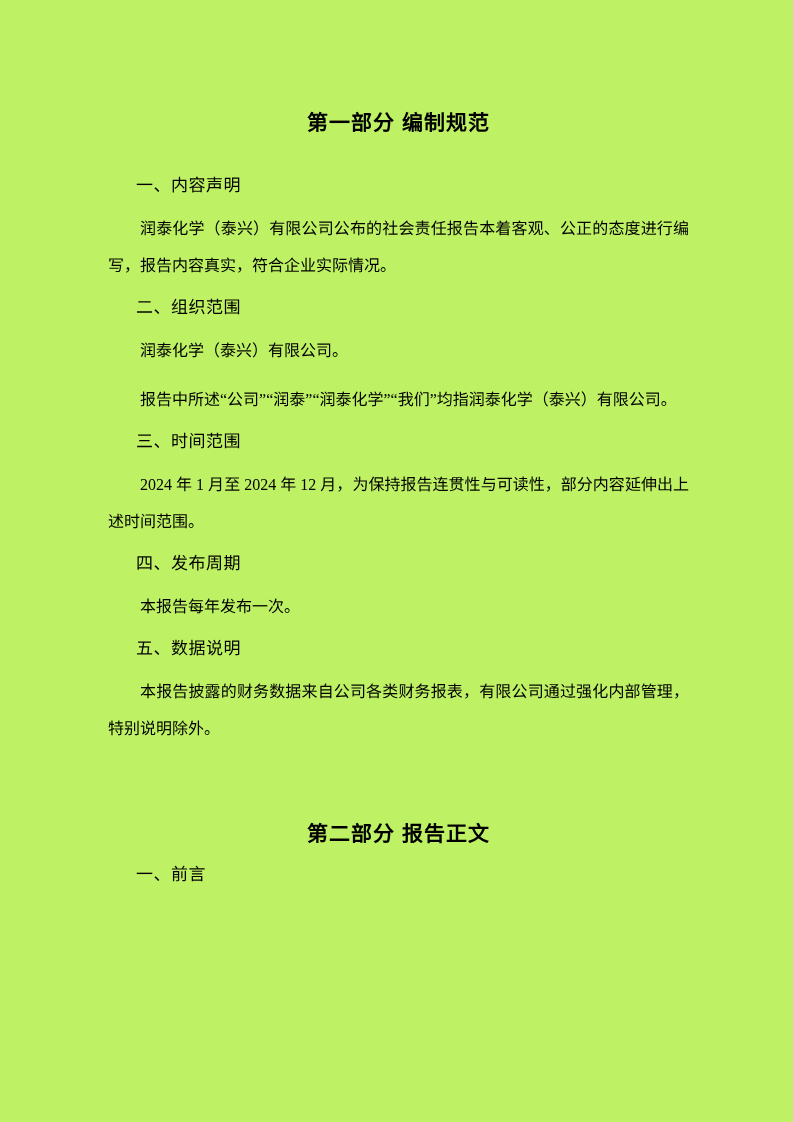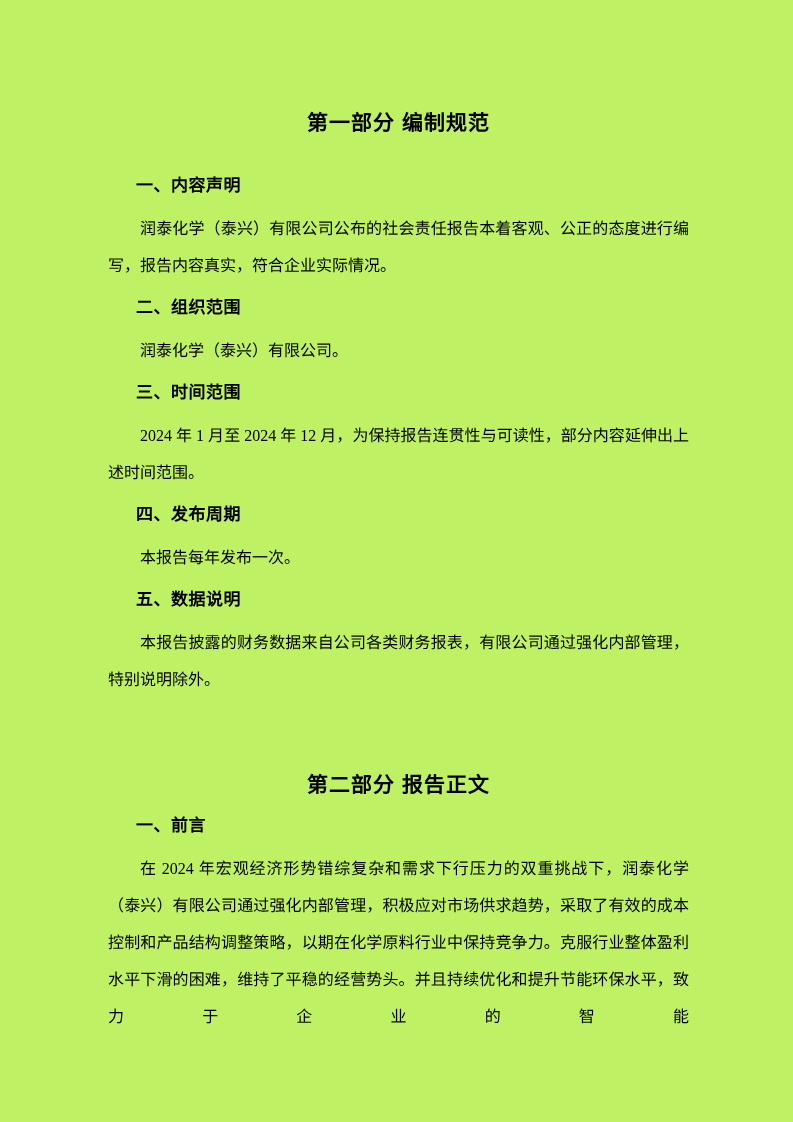--- a/index.html
+++ b/index.html
@@ -28,21 +28,21 @@
     line-height: 30px;
     text-align: center;
     margin: 0;
     letter-spacing: 1px;
   }
   h1.part-title.part2 {
     margin-top: 72px;
   }
   h2.section-heading {
     font-family: "Liberation Sans", "DejaVu Sans", sans-serif;
-    font-weight: bold;
+    font-weight: normal;
     font-size: 17px;
     line-height: 24px;
     margin: 10px 0 2px 40px;
     letter-spacing: 0.5px;
   }
   h2.section-heading.after-title {
     margin-top: 36px;
   }
   h2.section-heading.after-title2 {
     margin-top: 14px;
@@ -67,20 +67,21 @@
   <h1 class="part-title">第一部分 编制规范</h1>
 
   <section>
     <h2 class="section-heading after-title">一、内容声明</h2>
     <p class="body-para">润泰化学（泰兴）有限公司公布的社会责任报告本着客观、公正的态度进行编写，报告内容真实，符合企业实际情况。</p>
   </section>
 
   <section>
     <h2 class="section-heading">二、组织范围</h2>
     <p class="body-para">润泰化学（泰兴）有限公司。</p>
+    <p class="body-para">报告中所述“公司”“润泰”“润泰化学”“我们”均指润泰化学（泰兴）有限公司。</p>
   </section>
 
   <section>
     <h2 class="section-heading">三、时间范围</h2>
     <p class="body-para">2024 年 1 月至 2024 年 12 月，为保持报告连贯性与可读性，部分内容延伸出上述时间范围。</p>
   </section>
 
   <section>
     <h2 class="section-heading">四、发布周期</h2>
     <p class="body-para">本报告每年发布一次。</p>
@@ -88,16 +89,15 @@
 
   <section>
     <h2 class="section-heading">五、数据说明</h2>
     <p class="body-para">本报告披露的财务数据来自公司各类财务报表，有限公司通过强化内部管理，特别说明除外。</p>
   </section>
 
   <h1 class="part-title part2">第二部分 报告正文</h1>
 
   <section>
     <h2 class="section-heading after-title2">一、前言</h2>
-    <p class="body-para cutoff">在 2024 年宏观经济形势错综复杂和需求下行压力的双重挑战下，润泰化学（泰兴）有限公司通过强化内部管理，积极应对市场供求趋势，采取了有效的成本控制和产品结构调整策略，以期在化学原料行业中保持竞争力。克服行业整体盈利水平下滑的困难，维持了平稳的经营势头。并且持续优化和提升节能环保水平，致力于企业的智能</p>
   </section>
 
 </div>
 
 </body></html>

